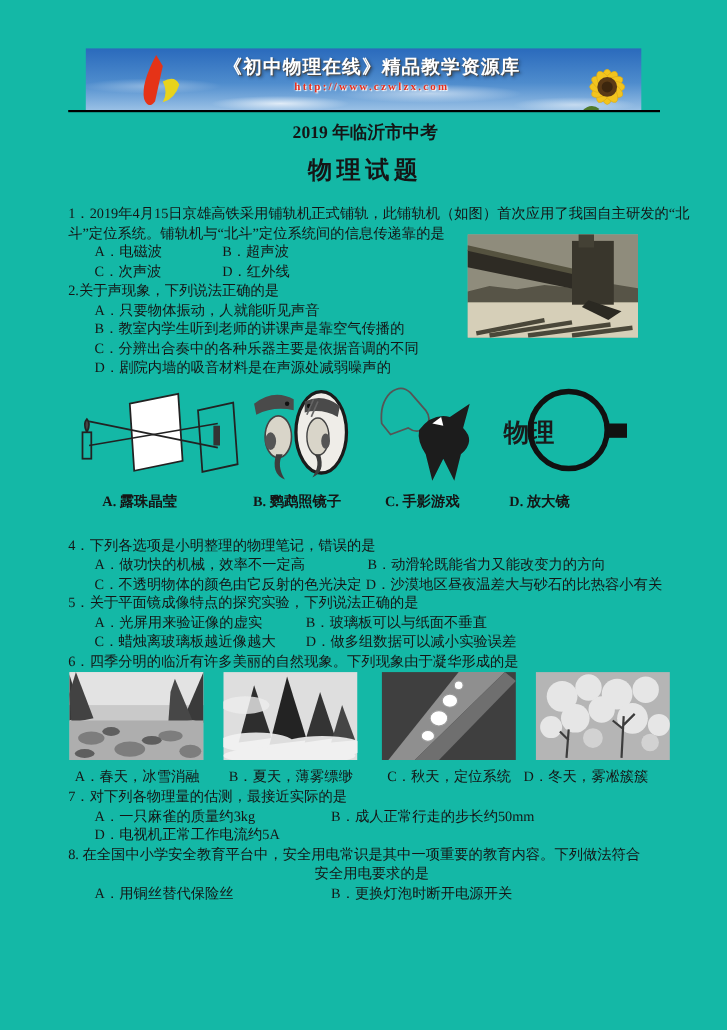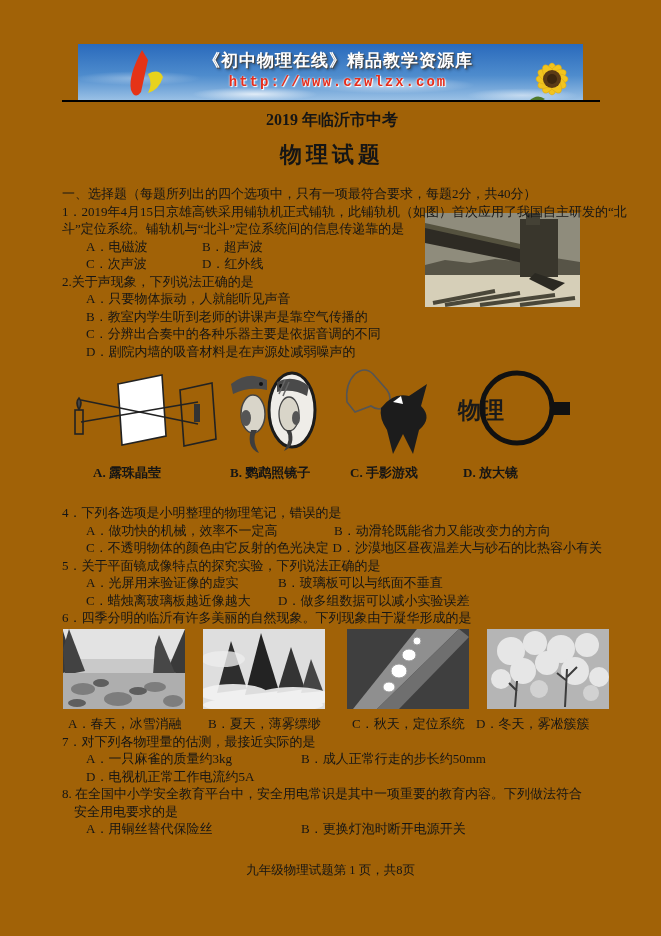--- a/index.html
+++ b/index.html
@@ -1,30 +1,30 @@
 <!DOCTYPE html>
 <html><head>
 <meta charset="utf-8">
 <style>
   html,body{margin:0;padding:0;background:#fff;}
-  .page{position:relative;width:661px;height:936px;background:#a16207;overflow:hidden;
+  .page{position:relative;width:661px;height:936px;background:#14b8a6;overflow:hidden;
         font-family:"Liberation Serif","DejaVu Serif",serif;color:#151515;}
   
   .banner{position:absolute;left:78px;top:44px;width:505px;height:57px;overflow:hidden;
     background:
       radial-gradient(90px 10px at 35% 88%, rgba(255,255,255,.75), transparent 70%),
       radial-gradient(120px 12px at 62% 72%, rgba(255,255,255,.55), transparent 70%),
       radial-gradient(90px 10px at 12% 60%, rgba(255,255,255,.35), transparent 70%),
       radial-gradient(80px 10px at 88% 90%, rgba(255,255,255,.5), transparent 70%),
       linear-gradient(180deg,#2a6abc 0%,#4e8ccd 55%,#9cc2e6 100%);}
   .banner-logo{position:absolute;left:40px;top:4px;width:52px;height:52px;}
   .banner-texts{position:absolute;left:95px;right:80px;top:5px;text-align:center;}
   .banner-title{font-size:17px;font-weight:bold;color:#ffffff;letter-spacing:1px;
       text-shadow:1px 1px 0 #4a4a4a,2px 2px 3px rgba(0,0,0,.45);white-space:nowrap;}
-  .banner-url{font-family:Liberation Mono, monospace;font-size:14px;font-weight:bold;
+  .banner-url{font-family:Liberation Serif, serif;font-size:10px;font-weight:bold;
       color:#e62e1d;letter-spacing:2px;margin-top:2px;
       text-shadow:0 0 2px #ffffff,1px 1px 1px #ffffff;white-space:nowrap;}
   .banner-sunflower{position:absolute;right:2px;bottom:-6px;width:58px;height:58px;}
   .rule{position:absolute;left:62px;top:100px;width:538px;height:0;border-top:2.5px solid #000;}
   
   .content{position:absolute;left:62px;top:104px;width:540px;}
   .title1{font-size:16px;font-weight:bold;text-align:center;margin:6px 0 0;}
   .title2{font-size:22px;font-weight:bold;text-align:center;margin:9px 0 15px;letter-spacing:4px;}
   .line{font-size:13px;line-height:17.5px;white-space:nowrap;}
   .opt{padding-left:24px;}
@@ -98,21 +98,20 @@
     <polygon points="0,10 118,36 118,41 0,15" fill="#55523f"></polygon>
     <rect x="95" y="6" width="38" height="58" fill="#39362c"></rect>
     <rect x="101" y="0" width="14" height="12" fill="#444135"></rect>
     <polygon points="110,60 140,70 128,78 104,66" fill="#2b2922"></polygon>
   </svg>
 
   <div class="content">
     <div class="title1">2019 年临沂市中考</div>
     <div class="title2">物理试题</div>
 
-    <div class="line">一、选择题（每题所列出的四个选项中，只有一项最符合要求，每题2分，共40分）</div>
 
     <div class="line">1．2019年4月15日京雄高铁采用铺轨机正式铺轨，此铺轨机（如图）首次应用了我国自主研发的“北</div>
     <div class="line">斗”定位系统。铺轨机与“北斗”定位系统间的信息传递靠的是</div>
     <div class="optrow w-q1">
       <span>A．电磁波</span>
       <span>B．超声波</span>
     </div>
     <div class="optrow w-q1">
       <span>C．次声波</span>
       <span>D．红外线</span>
@@ -269,21 +268,20 @@
     <div class="line">7．对下列各物理量的估测，最接近实际的是</div>
     <div class="optrow w-q7">
       <span>A．一只麻雀的质量约3kg</span>
       <span>B．成人正常行走的步长约50mm</span>
     </div>
     <div class="optrow w-q7">
       <span>D．电视机正常工作电流约5A</span>
     </div>
 
     <div class="line">8. 在全国中小学安全教育平台中，安全用电常识是其中一项重要的教育内容。下列做法符合</div>
-    <div class="line" style="padding-left:12px;">安全用电要求的是</div>
+    <div class="line" style="padding-left:12px;text-align:center;">安全用电要求的是</div>
     <div class="optrow w-q8">
       <span>A．用铜丝替代保险丝</span>
       <span>B．更换灯泡时断开电源开关</span>
     </div>
   </div>
 
-  <div class="footer">九年级物理试题第  1  页，共8页</div>
 </div>
 
 </body></html>

